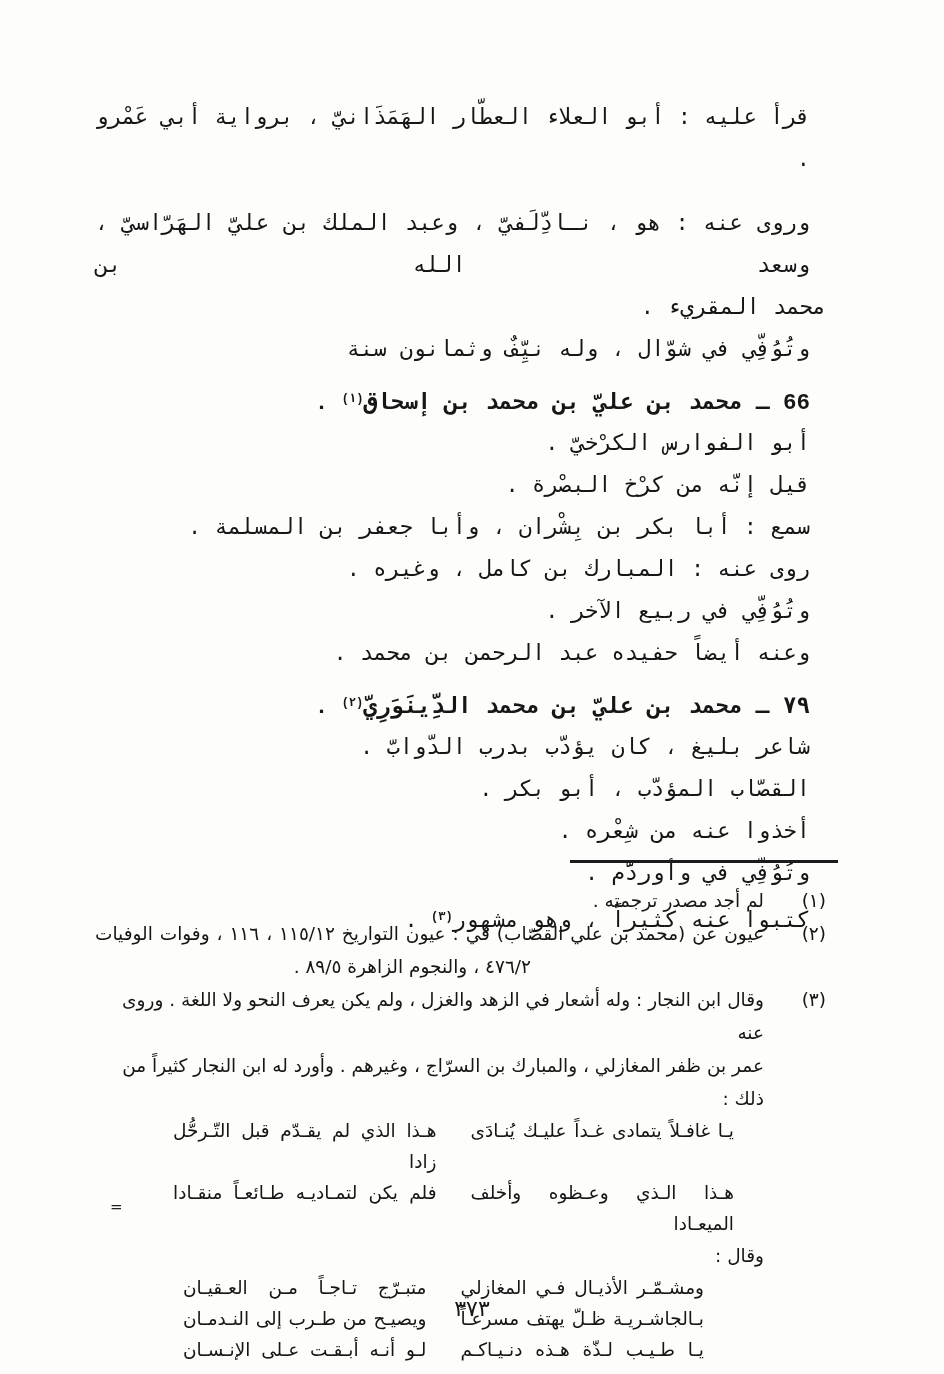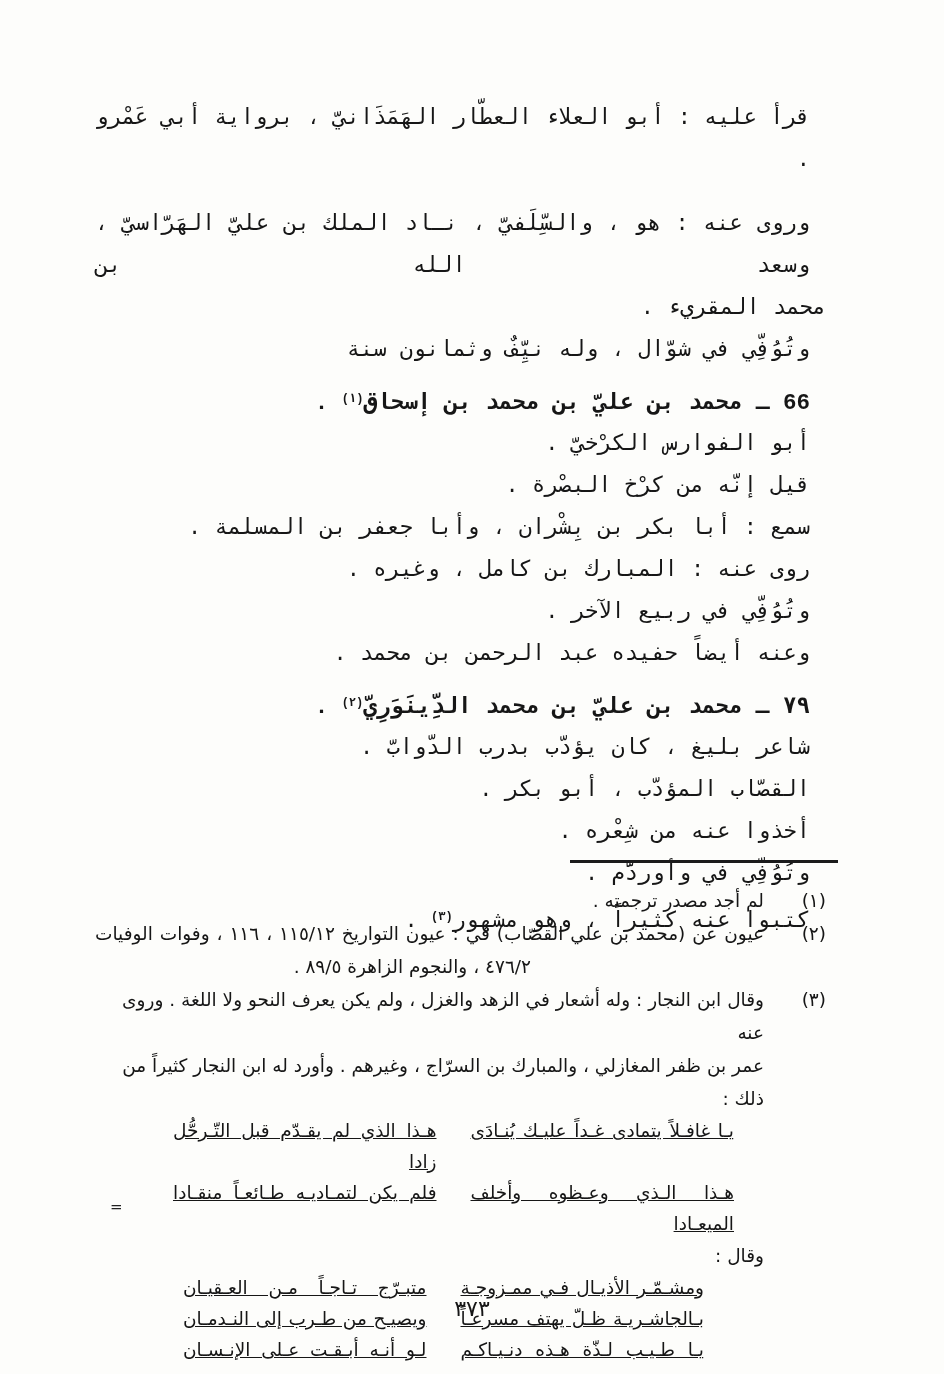--- a/index.html
+++ b/index.html
@@ -21,37 +21,37 @@
   
   .fn-rule { position:absolute; top:860px; right:106px; width:268px; border-top:3px solid #1b1b1b; }
   
   .footnotes { position:absolute; top:884px; right:118px; left:95px; font-size:18.5px; }
   .fn { display:flex; align-items:flex-start; }
   .fn-num { flex:0 0 62px; line-height:33px; text-align:right; }
   .fn-body { flex:1 1 auto; min-width:0; }
   .fn-ln { margin:0; line-height:33px; text-align:right; }
   .fn-cont { margin-right:233px;text-align:right; }
   .verse { display:flex; gap:34px; line-height:31px; }
-  .hemi { display:block; flex:1 1 0; text-align:justify; text-align-last:justify;text-decoration:underline; }
+  .hemi { display:block; flex:1 1 0; text-align:justify; text-align-last:justify; }
   .poem1 { padding-right:30px; padding-left:78px; }
   .poem2 { padding-right:60px; padding-left:88px; }
   
   .cont-mark { position:absolute; left:110px; top:1198px; font-size:15px; color:#222; }
   .page-num { position:absolute; top:1296px; left:0; width:100%; text-align:center; font-size:22px; }
   b { font-weight:400; }
 </style>
 </head>
 <body>
 
 <div class="page">
 
   <main class="main-text">
     <p class="ln sp-after">قرأ عليه : أبو العلاء العطّار الهَمَذَانيّ ، برواية أبي عَمْرو .</p>
 
-    <p class="ln just">وروى عنه : هو ، والسِّلَفيّ ، نـاد الملك بن عليّ الهَرّاسيّ ، وسعد الله بن</p>
+    <p class="ln just">وروى عنه : هو ، نـادِّلَفيّ ، وعبد الملك بن عليّ الهَرّاسيّ ، وسعد الله بن</p>
     <p class="ln flush">محمد المقريء .</p>
     <p class="ln">وتُوُفِّي في شوّال ، وله نيِّفٌ وثمانون سنة</p>
 
     <p class="ln heading"><span>66 ـ محمد بن عليّ بن محمد بن إسحاق</span><sup class="mk">(١)</sup><span> .</span></p>
     <p class="ln">أبو الفوارس الكرْخيّ .</p>
     <p class="ln">قيل إنّه من كرْخ البصْرة .</p>
     <p class="ln">سمع : أبا بكر بن بِشْران ، وأبا جعفر بن المسلمة .</p>
     <p class="ln">روى عنه : المبارك بن كامل ، وغيره .</p>
     <p class="ln">وتُوُفِّي في ربيع الآخر .</p>
     <p class="ln">وعنه أيضاً حفيده عبد الرحمن بن محمد .</p>
@@ -94,21 +94,21 @@
           <span class="hemi">هـذا الذي لم يقـدّم قبل التّـرحُّل زادا</span>
         </div>
         <div class="verse poem1">
           <span class="hemi">هـذا الـذي وعـظوه وأخلف الميعـادا</span>
           <span class="hemi">فلم يكن لتمـاديـه طـائعـاً منقـادا</span>
         </div>
 
         <p class="fn-ln">وقال :</p>
 
         <div class="verse poem2">
-          <span class="hemi">ومشـمّـر الأذيـال فـي ممـزوجـة</span>
+          <span class="hemi">ومشـمّـر الأذيـال فـي المغازلي</span>
           <span class="hemi">متبـرّج تـاجـاً مـن العـقيـان</span>
         </div>
         <div class="verse poem2">
           <span class="hemi">بـالجاشـريـة ظـلّ يهتف مسرعـاً</span>
           <span class="hemi">ويصيـح من طـرب إلى النـدمـان</span>
         </div>
         <div class="verse poem2">
           <span class="hemi">يـا طـيـب لـذّة هـذه دنـيـاكـم</span>
           <span class="hemi">لـو أنـه أبـقـت عـلى الإنـسـان</span>
         </div>

